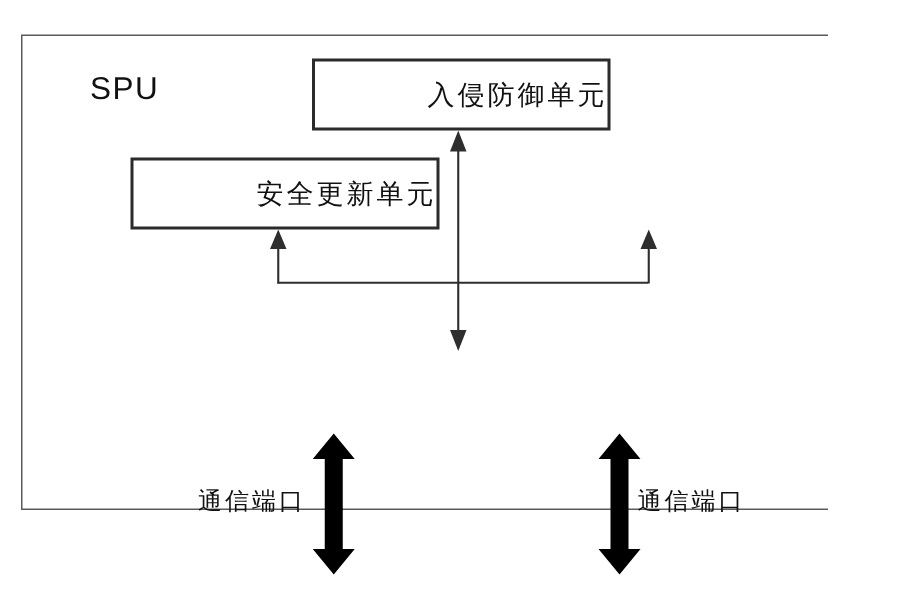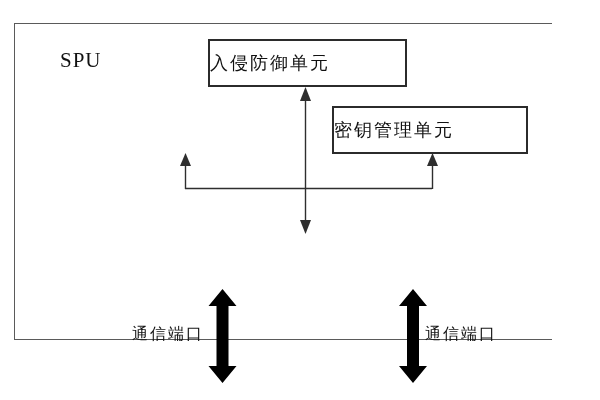--- a/index.html
+++ b/index.html
@@ -10,21 +10,21 @@
     --port_arrow: #000000;
     --background: #ffffff;
   }
   * { margin: 0; padding: 0; box-sizing: border-box; }
   html, body { background: var(--background); }
   .stage {
     position: relative;
     width: 552px;
     height: 400px;
     background: var(--background);
-    font-family: Liberation Serif, serif;
+    font-family: Liberation Sans, sans-serif;
     color: var(--text);
     overflow: hidden;
   }
   .frame {
     position: absolute;
     left: 14px; top: 23px;
     width: 572px; height: 317px;
     border: 1px solid var(--frame);
     background: transparent;
   }
@@ -34,21 +34,21 @@
     font-size: 21px;
     letter-spacing: 1px;
     color: var(--text);
   }
   .unit {
     position: absolute;
     background: var(--background);
     border: 2px solid var(--box_border);
     display: flex;
     align-items: center;
-    justify-content: flex-start;
+    justify-content: flex-end;
     font-size: 18px;
     letter-spacing: 2px;
     white-space: nowrap;
   }
   .box-intrusion { left: 208px; top: 39px;  width: 199px; height: 48px; }
   .box-update    { left: 87px;  top: 105px; width: 206px; height: 48px; }
   .box-key       { left: 332px; top: 106px; width: 196px; height: 48px; }
   .box-lontalk   { left: 124px; top: 233px; width: 373px; height: 54px; font-size: 19px; }
   .overlay {
     position: absolute;
@@ -77,24 +77,24 @@
 <div class="stage">
 
   <div class="frame"></div>
 
   <div class="spu-label">SPU</div>
 
   <div class="unit box-intrusion">
     <span>入侵防御单元</span>
   </div>
 
+  <div class="unit box-update">
+    <span>安全更新单元</span>
+  </div>
 
-  <div class="unit box-key">
-    <span>密钥管理单元</span>
-  </div>
 
 
   <svg class="overlay" viewBox="0 0 600 400">
 
     <line x1="305.5" y1="100" x2="305.5" y2="221"></line>
     <polygon class="head" points="305.5,87 300,101 311,101"></polygon>
     <polygon class="head" points="305.5,234 300,220 311,220"></polygon>
 
     <line x1="185" y1="188.5" x2="432" y2="188.5"></line>
     <line x1="185.5" y1="189" x2="185.5" y2="164"></line>

